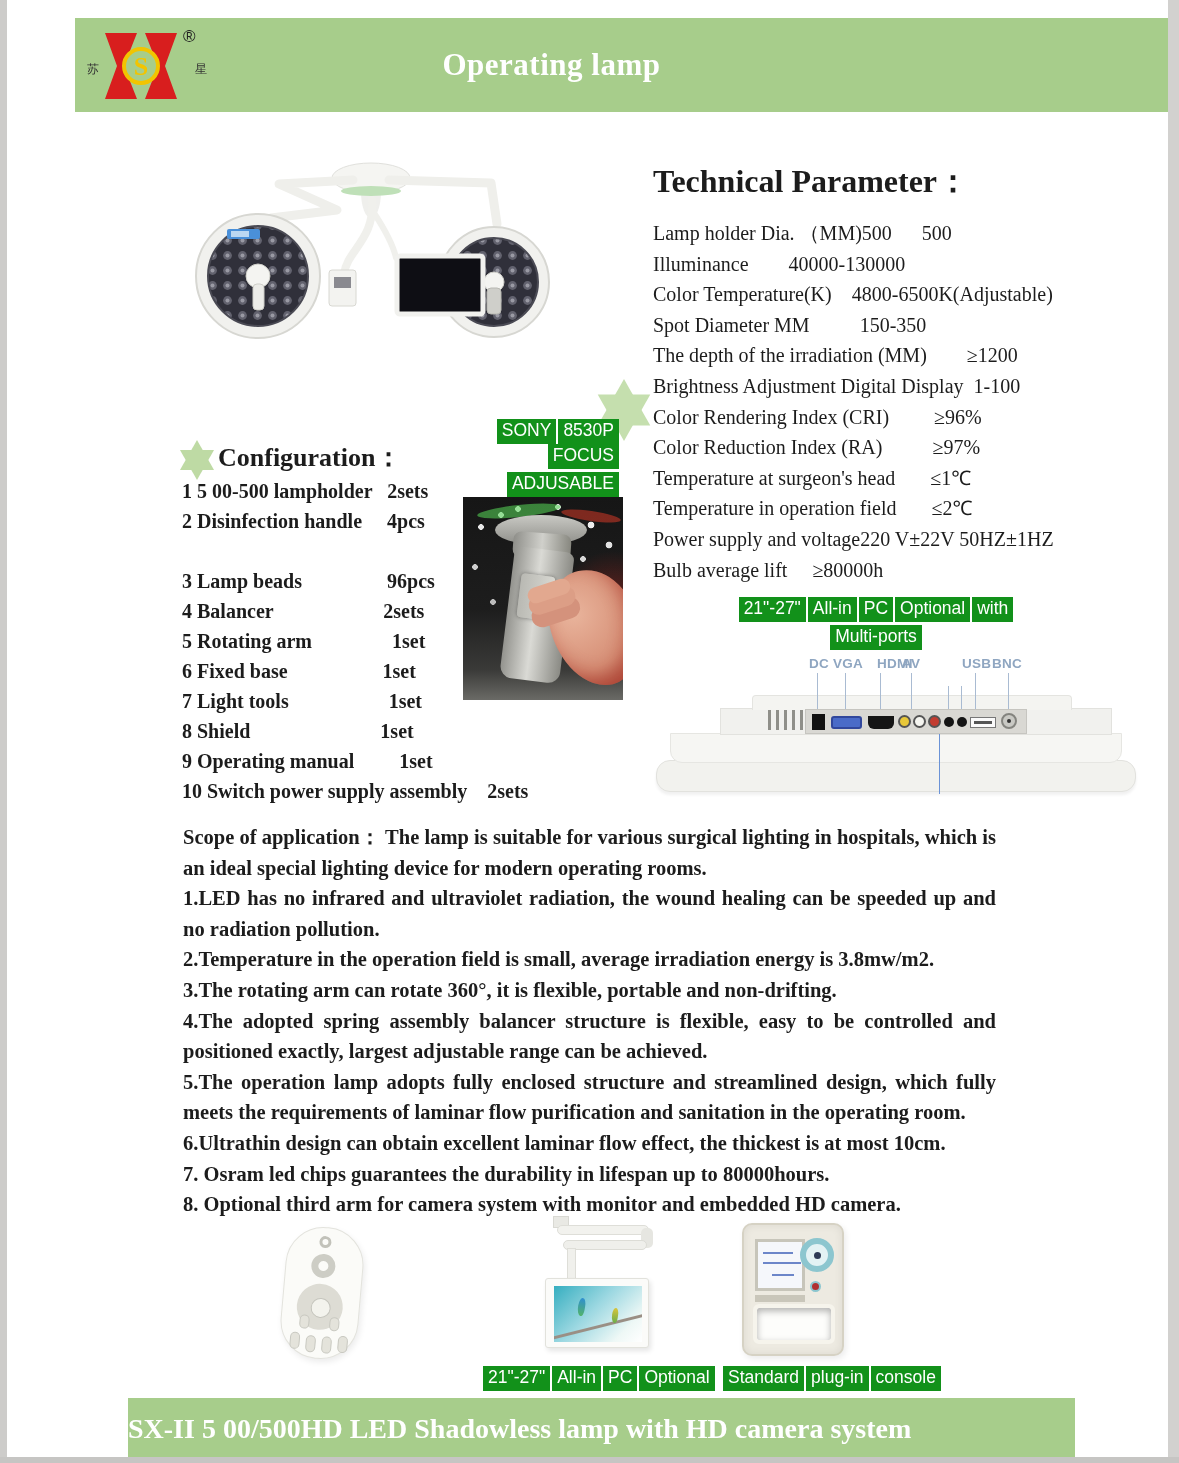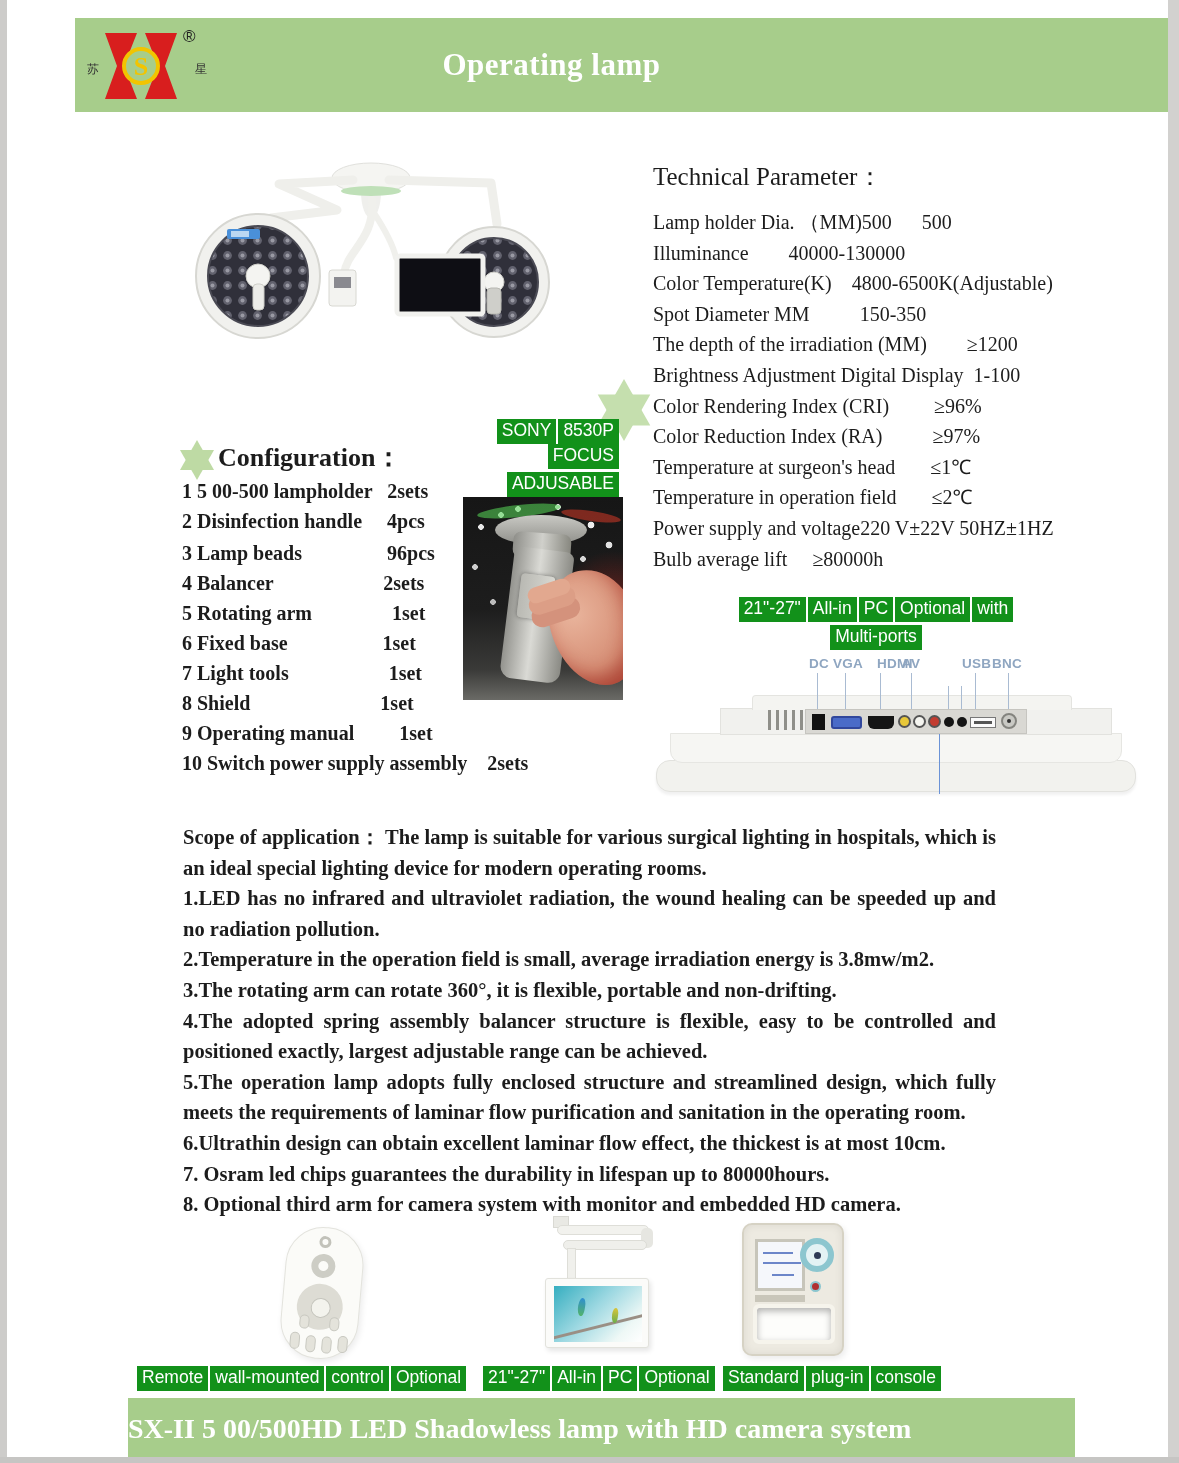--- a/index.html
+++ b/index.html
@@ -27,32 +27,32 @@
   .logo-cn{position:absolute;top:32px;font-size:12px;color:#333;font-family:"DejaVu Sans",sans-serif;}
   .logo-cn.l{left:0;} .logo-cn.r{left:108px;}
   .logo-reg{position:absolute;left:96px;top:-2px;font-size:17px;color:#222;font-family:"Liberation Sans",sans-serif;}
   .logo-x{position:absolute;left:16px;top:4px;}
 
   
   .hero-lamp{position:absolute;left:175px;top:158px;width:470px;height:198px;}
 
   
   .tech{position:absolute;left:653px;top:160px;width:440px;color:var(--ink);}
-  .tech-heading{font-size:25px;font-weight:normal;margin-bottom:14px;}
+  .tech-heading{font-size:32px;font-weight:bold;margin-bottom:14px;}
   .tech-row{font-size:20px;line-height:30.6px;white-space:pre;}
 
   
   .config-heading-wrap{position:absolute;left:176px;top:436px;width:420px;height:44px;}
   .config-heading{position:absolute;left:42px;top:4px;font-size:26px;font-weight:bold;color:var(--ink);font-family:Liberation Serif, serif;}
   .star{position:absolute;}
   .star-small{left:0;top:2px;}
   .star-big{left:592px;top:376px;z-index:1;}
   .config-list{position:absolute;left:182px;top:476px;width:430px;color:var(--ink);}
   .config-item{font-size:20px;font-weight:bold;line-height:30px;white-space:pre;}
-  .config-item:nth-child(2){margin-bottom:2px;}
+  .config-item:nth-child(2){margin-bottom:30px;}
 
   
   .chip-stack{position:absolute;text-align:center;z-index:2;font-family:"Liberation Sans",sans-serif;}
   .chip-line{margin-bottom:3px;}
   .chip-line .w{display:inline-block;background:var(--chip-green);color:#fff;
     font-size:17.5px;padding:1px 5px 3px;margin:0 1px;}
   .chip-sony{left:438px;top:419px;width:182px;text-align:right;}
   .chip-pc{left:736px;top:597px;width:280px;}
   .chip-bottom{top:1366px;width:auto;text-align:left;}
   .chip-remote{left:136px;}
@@ -369,23 +369,20 @@
       <i style="top:10px;width:30px"></i>
       <i style="top:20px;width:38px"></i>
       <i style="top:32px;width:22px;left:14px"></i>
     </div>
     <div class="c-strip"></div>
     <div class="c-pad"></div>
     <div class="c-red"></div>
     <div class="c-slot"></div>
   </div>
 
-  <div class="chip-stack chip-bottom chip-remote">
-    <div class="chip-line"><span class="w">Remote</span><span class="w">wall-mounted</span><span class="w">control</span><span class="w">Optional</span></div>
-  </div>
   <div class="chip-stack chip-bottom chip-pc2">
     <div class="chip-line"><span class="w">21"-27"</span><span class="w">All-in</span><span class="w">PC</span><span class="w">Optional</span></div>
   </div>
   <div class="chip-stack chip-bottom chip-console">
     <div class="chip-line"><span class="w">Standard</span><span class="w">plug-in</span><span class="w">console</span></div>
   </div>
 
   <div class="footer">
     <div class="footer-title">SX-II 5 00/500HD LED Shadowless lamp with HD camera system</div>
   </div>

